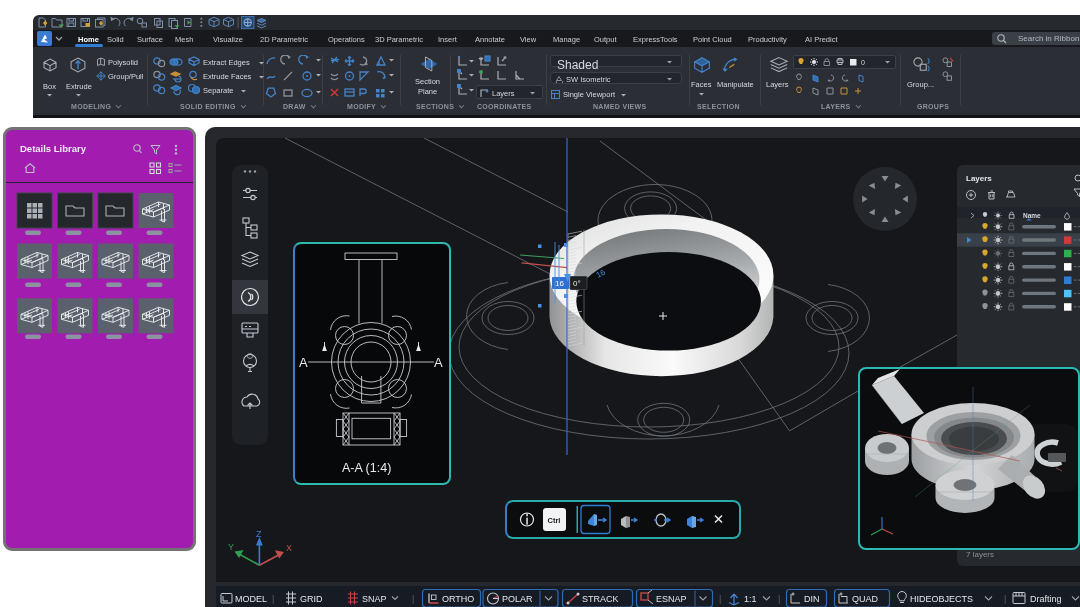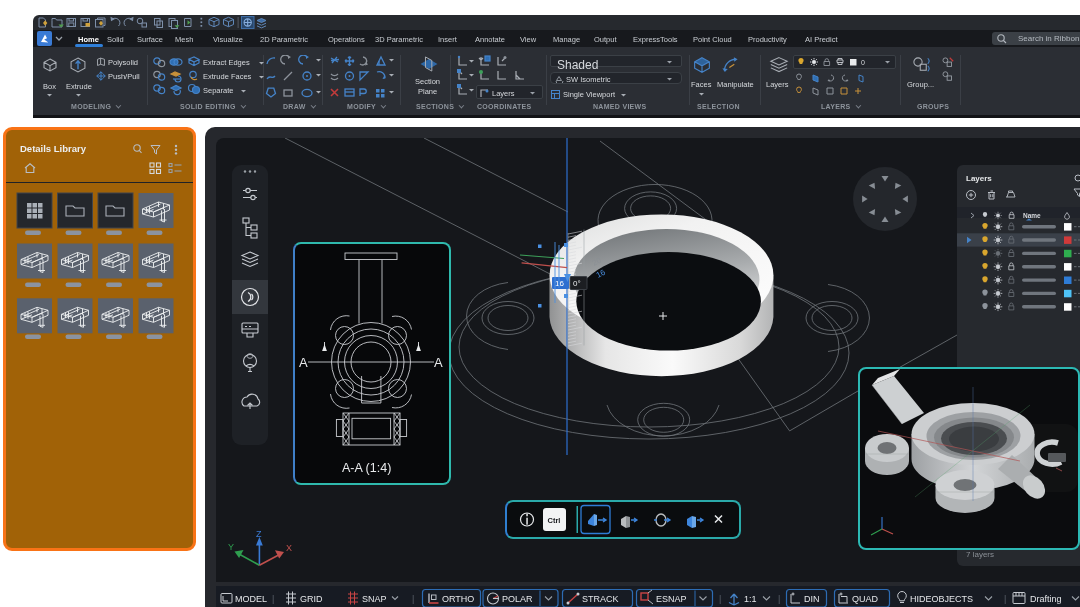--- a/index.html
+++ b/index.html
@@ -10,21 +10,21 @@
 
 #qat { left:33px; top:0; width:1047px; height:15px; background:#26292e; border-radius:6px 0 0 0; }
 #tabrow { left:33px; top:15px; width:1047px; height:17px; background:#17191d; }
 #ribbon { left:33px; top:32px; width:1047px; height:71px; background:#2b2e34; border-bottom:3px solid #121316; }
 .tab { position:absolute; top:5px; font-size:7.5px; color:#c9cdd2; white-space:nowrap; }
 .grplabel { position:absolute; bottom:5px; font-size:7px; font-weight:bold; color:#8d939b; letter-spacing:0.3px; white-space:nowrap; }
 .vsep { position:absolute; top:8px; bottom:10px; width:1px; background:#3b3f46; }
 .rlbl { position:absolute; font-size:7.5px; color:#d6d9dd; white-space:nowrap;text-align:center; }
 
 
-#leftpanel { left:3px; top:112px; width:193px; height:424px; background:#a16207; border:3px solid #f97316; border-radius:9px; }
+#leftpanel { left:3px; top:112px; width:193px; height:424px; background:#a21caf; border:3px solid #737373; border-radius:9px; }
 
 
 #canvasouter { left:205px; top:112px; width:875px; height:488px; background:#26282d; border-radius:10px 0 0 0; }
 #viewport { position:absolute; left:11px; top:11px; width:864px; height:444px; background:#15171b; border-radius:8px 0 0 0; overflow:hidden; }
 #statusbar { position:absolute; left:11px; top:459px; width:864px; height:25px; background:#171b23; color:#dfe2e6; font-size:11px; }
 #blackstrip { left:205px; top:600px; width:875px; height:7px; background:#0b0c0e; }
 
 
 #vtoolbar { position:absolute; left:16px; top:27px; width:36px; height:280px; background:#1e2126; border-radius:9px; }
 
@@ -162,21 +162,21 @@
     <svg width="7" height="4" style="position:absolute;left:42px;top:46px">
         <path d="M1,1 l2.5,2.5 L6,1" fill="#a9aeb5"></path>
       </svg>
     <svg width="10" height="10" viewBox="0 0 13 13" style="position:absolute;left:63px;top:10px">
         <path d="M2,3 l4,-1.5 v8 l-4,1.5 z M6,1.5 l5,1.5 v8 l-5,-1.5" stroke="#a9aeb5" stroke-width="1.2" fill="none"></path>
       </svg>
     <div class="rlbl" style="left:75px;top:11px">Polysolid</div>
     <svg width="10" height="10" viewBox="0 0 13 13" style="position:absolute;left:63px;top:24px">
         <path d="M6.5,1 v11 M1,6.5 h11 M4,3.5 l2.5,-2.5 2.5,2.5 M4,9.5 l2.5,2.5 2.5,-2.5 M3.5,4 L1,6.5 L3.5,9 M9.5,4 L12,6.5 L9.5,9" stroke="#4583c8" stroke-width="1.3" fill="none"></path>
       </svg>
-    <div class="rlbl" style="left:75px;top:25px">Push/Pull</div>
+    <div class="rlbl" style="left:75px;top:25px">Group/Pull</div>
     <div class="grplabel" style="left:38px">MODELING <span style="display:inline-block;width:4px;height:4px;border-right:1px solid #7b818a;border-bottom:1px solid #7b818a;transform:rotate(45deg) translateY(-2px);margin-left:2px"></span></div>
 
     <svg width="104" height="44" viewBox="0 0 104 44" style="position:absolute;left:118px;top:8px">
       <g stroke-width="1.2" fill="none">
         <circle cx="6" cy="6" r="3.2" stroke="#4583c8"></circle>
           <circle cx="10.5" cy="8.5" r="3.2" stroke="#8d939b"></circle>
         <ellipse cx="23" cy="7" rx="4" ry="3.2" fill="#2f6fb4" stroke="#4583c8"></ellipse>
           <ellipse cx="27" cy="7" rx="4" ry="3.2" stroke="#4583c8"></ellipse>
         <path d="M38,4 L43,2 L48,4.5 L43,7 Z M38,4 v4 L43,10.5 L48,8 v-4 M43,7 v3.5" stroke="#4583c8"></path>
         <circle cx="6" cy="19.5" r="3.2" stroke="#8d939b"></circle>

